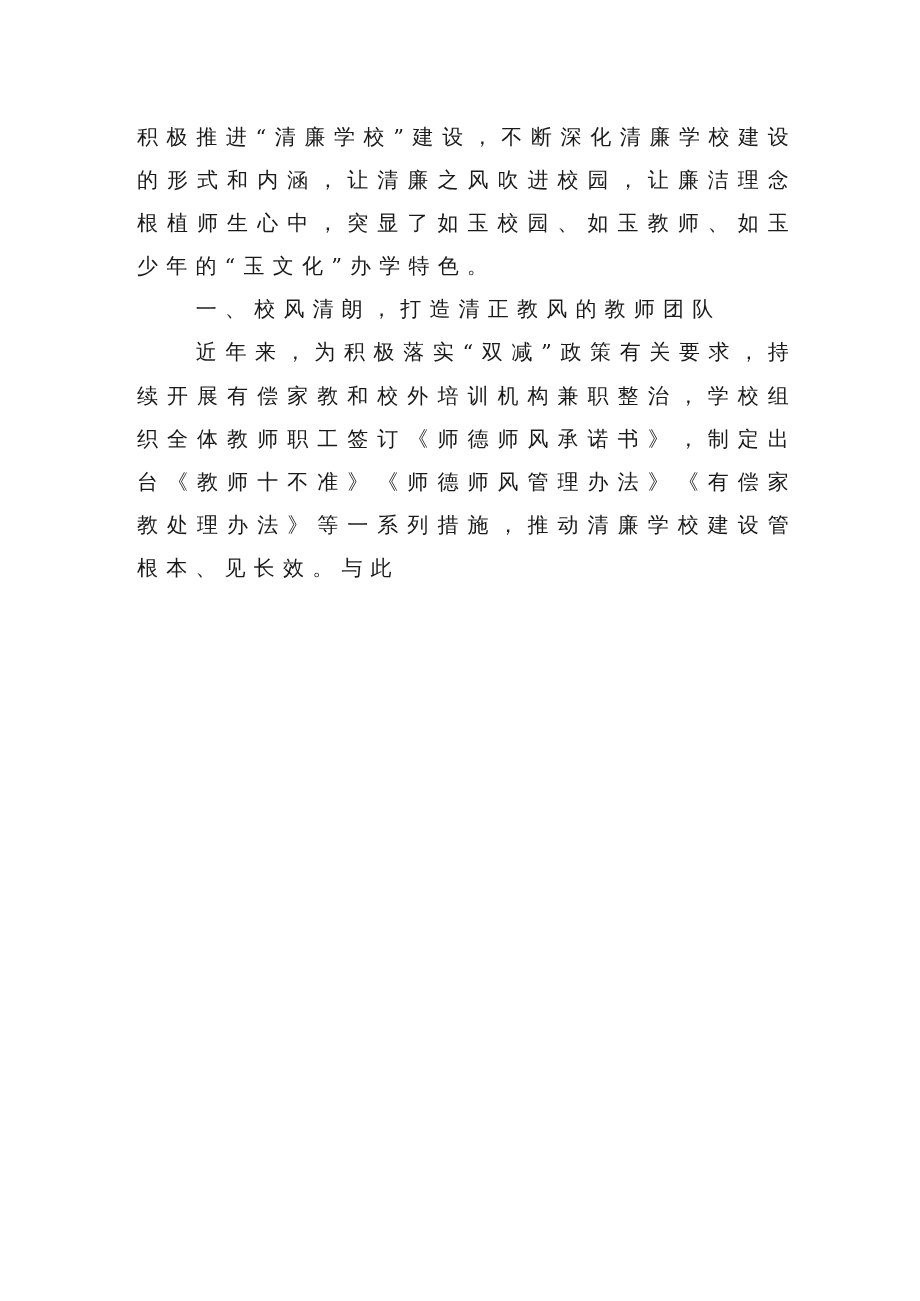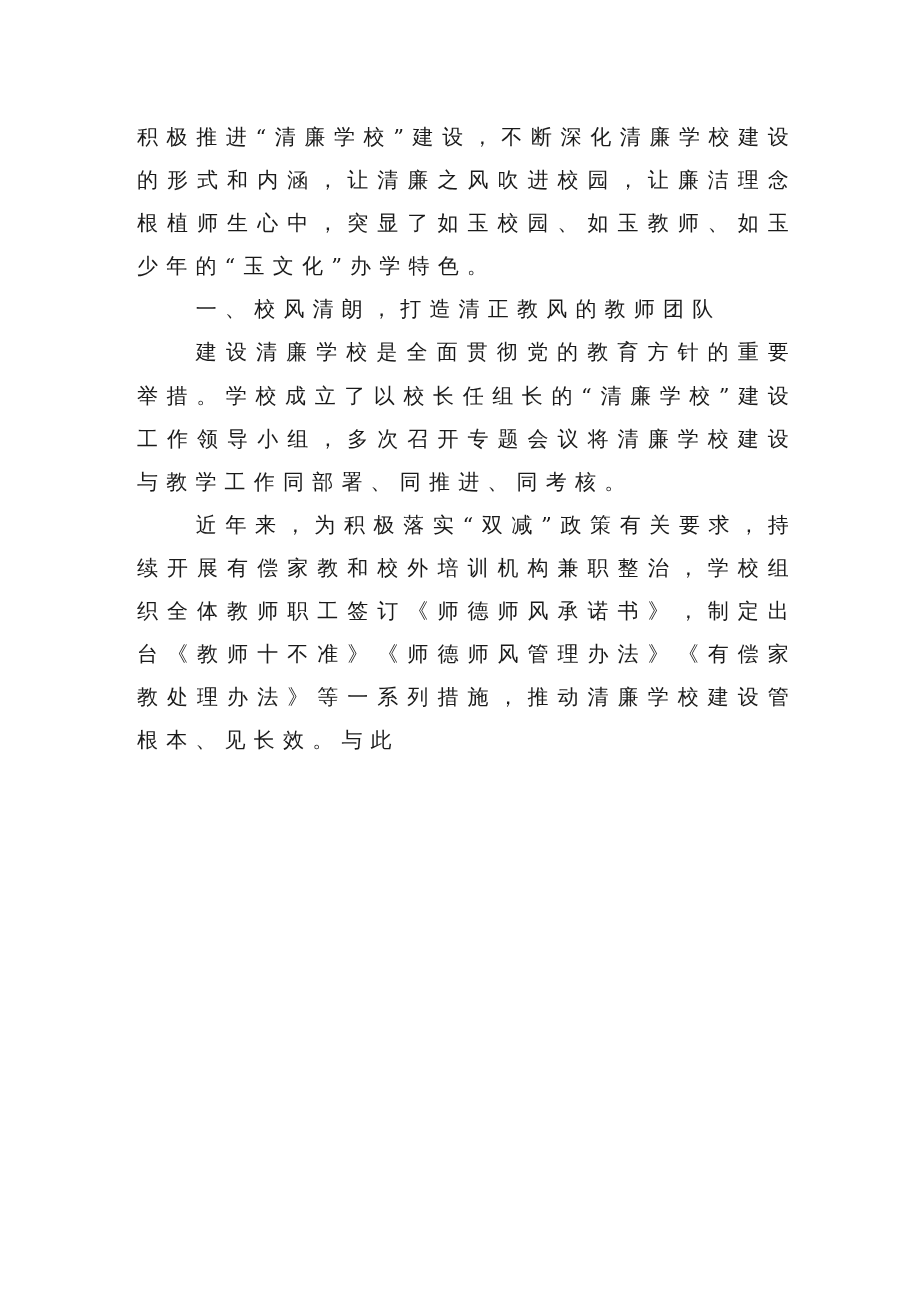--- a/index.html
+++ b/index.html
@@ -47,16 +47,15 @@
     text-indent: 58.8px;
   }
 </style>
 </head>
 <body>
 
 <div class="page">
   <div class="content">
     <p class="para">积极推进“清廉学校”建设，不断深化清廉学校建设的形式和内涵，让清廉之风吹进校园，让廉洁理念根植师生心中，突显了如玉校园、如玉教师、如玉少年的“玉文化”办学特色。</p>
     <p class="heading">一、校风清朗，打造清正教风的教师团队</p>
-    <p class="para indent">建设清廉学校是全面贯彻党的教育方针的重要举措。学校成立了以校长任组长的“清廉学校”建设工作领导小组，多次召开专题会议将清廉学校建设与教学工作同部署、同推进、同考核。</p>
     <p class="para indent">近年来，为积极落实“双减”政策有关要求，持续开展有偿家教和校外培训机构兼职整治，学校组织全体教师职工签订《师德师风承诺书》，制定出台《教师十不准》《师德师风管理办法》《有偿家教处理办法》等一系列措施，推动清廉学校建设管根本、见长效。与此</p>
   </div>
 </div>
 
 </body></html>

